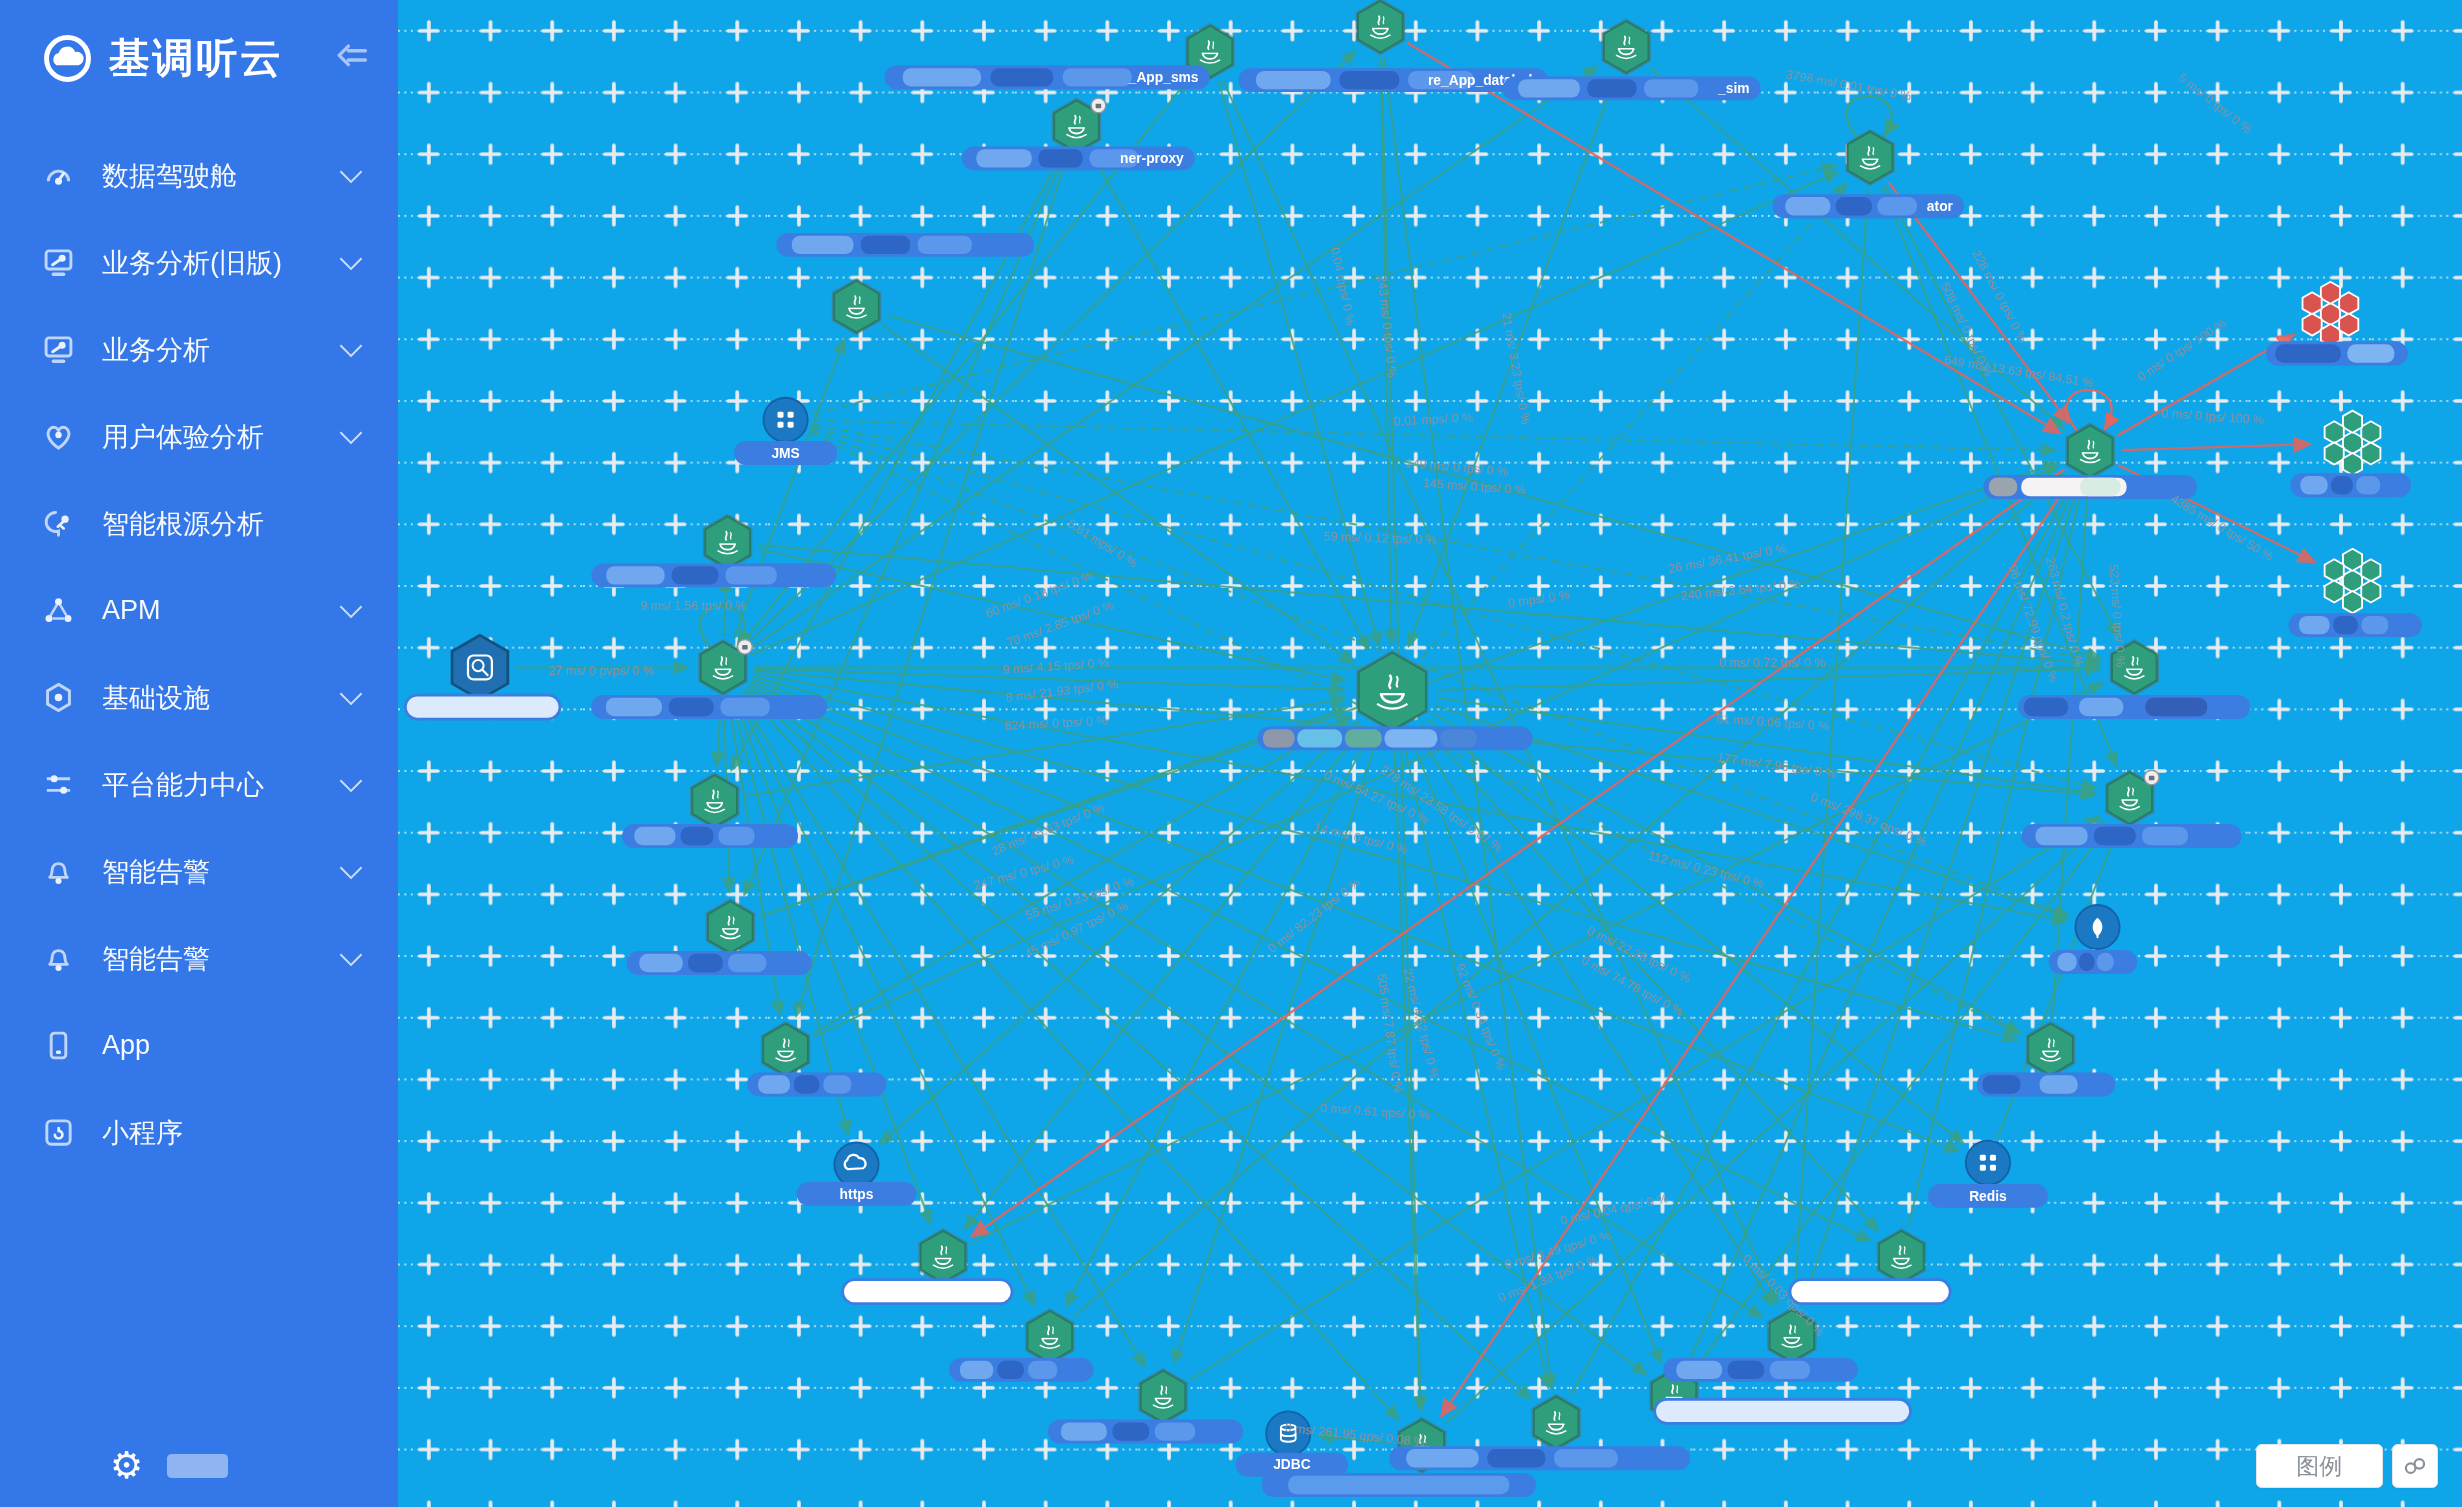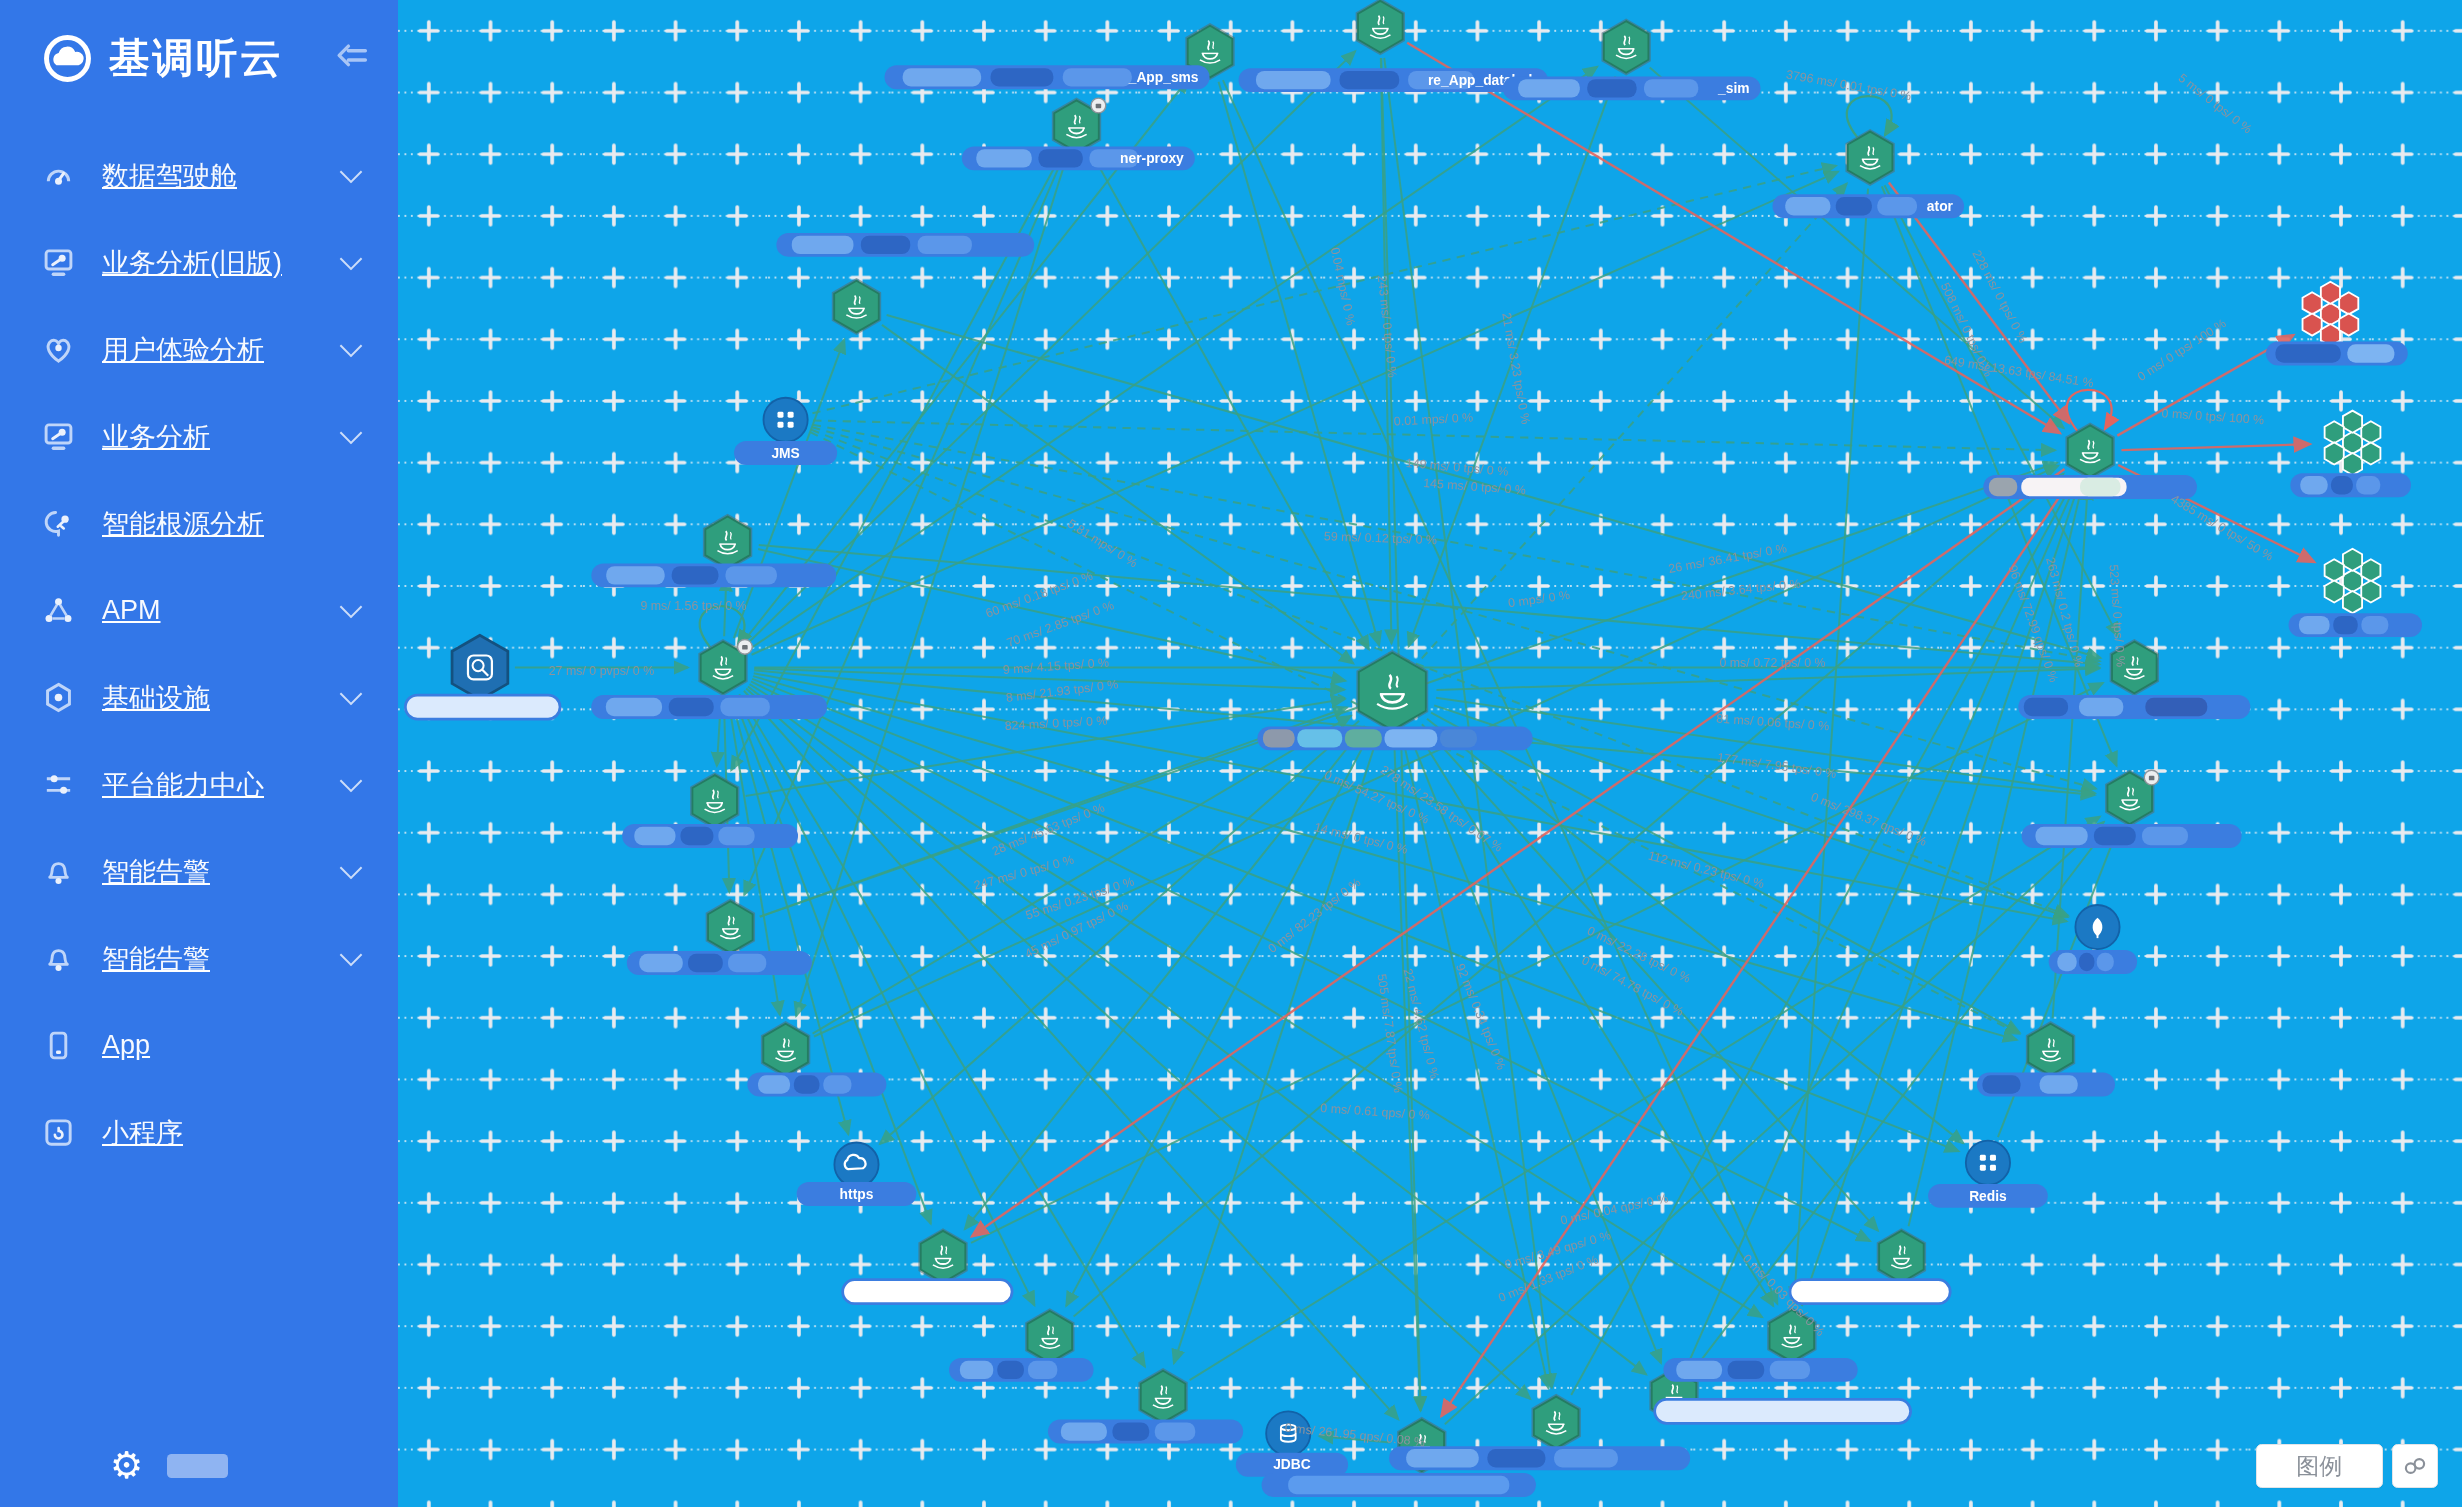--- a/index.html
+++ b/index.html
@@ -4,21 +4,21 @@
 <style>
   html,body{margin:0;padding:0;background:#fff;font-family:"Liberation Sans",sans-serif;}
   #stage{position:relative;width:2462px;height:1508px;overflow:hidden;background:#0ea5e9;}
 
   
   #sidebar{position:absolute;left:0;top:0;width:398px;height:1508px;background:#3377e8;color:#fff;z-index:5;}
   #logo-row{display:flex;align-items:center;padding:31px 28px 9.2px 41px;}
   #logo-mark{width:53px;height:53px;margin-right:14.7px;flex:0 0 auto;}
   #logo-text{font-size:41px;font-weight:700;letter-spacing:2.8px;white-space:nowrap;}
   #collapse-btn{margin-left:auto;opacity:.75;cursor:pointer;width:37px;height:37px;}
-  #menu{margin-top:37px;text-decoration:underline;}
+  #menu{margin-top:37px;}
   .menu-item{display:flex;align-items:center;height:87px;padding:0 39px 0 41px;font-size:27px;color:rgba(255,255,255,.96);cursor:pointer;}
   .mi-icon{width:35px;height:35px;margin-right:26px;flex:0 0 auto;opacity:.9;}
   .mi-label{white-space:nowrap;}
   .mi-chev{margin-left:auto;width:14px;height:14px;border-right:2.8px solid rgba(255,255,255,.75);border-bottom:2.8px solid rgba(255,255,255,.75);transform:rotate(45deg);margin-top:-7.4px;}
   #side-footer{position:absolute;bottom:24px;left:110px;display:flex;align-items:center;}
   #gear-icon{font-size:37px;color:#fff;cursor:pointer;line-height:1;}
   #footer-blur{width:61px;height:24px;border-radius:4.6px;background:rgba(255,255,255,.45);margin-left:24px;}
 
   
   #main{position:absolute;left:398px;top:0;width:2065px;height:1433px;}
@@ -65,34 +65,34 @@
             <rect x="3.5" y="4" width="17" height="12.5" rx="2" fill="none" stroke="#cfe0fb" stroke-width="2"></rect>
             <circle cx="14.5" cy="9" r="2.4" fill="#fff"></circle>
             <path d="M8 13.5 l4.5 -3" stroke="#fff" stroke-width="2" stroke-linecap="round"></path>
             <path d="M8.5 20 h7" stroke="#cfe0fb" stroke-width="2.4" stroke-linecap="round"></path>
           </svg>
           <span class="mi-label">业务分析(旧版)</span>
           <span class="mi-chev"></span>
         </div>
         <div class="menu-item">
           <svg class="mi-icon" viewBox="0 0 24 24">
-            <path d="M12 20 C5 15 3.5 10 6 7 C8 4.8 11 5.4 12 8 C13 5.4 16 4.8 18 7 C20.5 10 19 15 12 20 Z" fill="none" stroke="#cfe0fb" stroke-width="2"></path>
-            <circle cx="12" cy="11" r="2.2" fill="#fff"></circle>
-          </svg>
-          <span class="mi-label">用户体验分析</span>
-          <span class="mi-chev"></span>
-        </div>
-        <div class="menu-item">
-          <svg class="mi-icon" viewBox="0 0 24 24">
             <rect x="3.5" y="4" width="17" height="12.5" rx="2" fill="none" stroke="#cfe0fb" stroke-width="2"></rect>
             <circle cx="14.5" cy="9" r="2.4" fill="#fff"></circle>
             <path d="M8 13.5 l4.5 -3" stroke="#fff" stroke-width="2" stroke-linecap="round"></path>
             <path d="M8.5 20 h7" stroke="#cfe0fb" stroke-width="2.4" stroke-linecap="round"></path>
           </svg>
           <span class="mi-label">业务分析</span>
+          <span class="mi-chev"></span>
+        </div>
+        <div class="menu-item">
+          <svg class="mi-icon" viewBox="0 0 24 24">
+            <path d="M12 20 C5 15 3.5 10 6 7 C8 4.8 11 5.4 12 8 C13 5.4 16 4.8 18 7 C20.5 10 19 15 12 20 Z" fill="none" stroke="#cfe0fb" stroke-width="2"></path>
+            <circle cx="12" cy="11" r="2.2" fill="#fff"></circle>
+          </svg>
+          <span class="mi-label">用户体验分析</span>
           <span class="mi-chev"></span>
         </div>
         <div class="menu-item">
           <svg class="mi-icon" viewBox="0 0 24 24">
             <path d="M10 4.5 a6.5 6.5 0 1 0 2 12.7 V20" fill="none" stroke="#cfe0fb" stroke-width="2" stroke-linecap="round"></path>
             <circle cx="16.5" cy="9" r="2.5" fill="#fff"></circle>
             <path d="M15 11 l-3.5 3.2 M14 14 l1.6 1.4" stroke="#fff" stroke-width="1.8" stroke-linecap="round"></path>
           </svg>
           <span class="mi-label">智能根源分析</span>
         </div>

